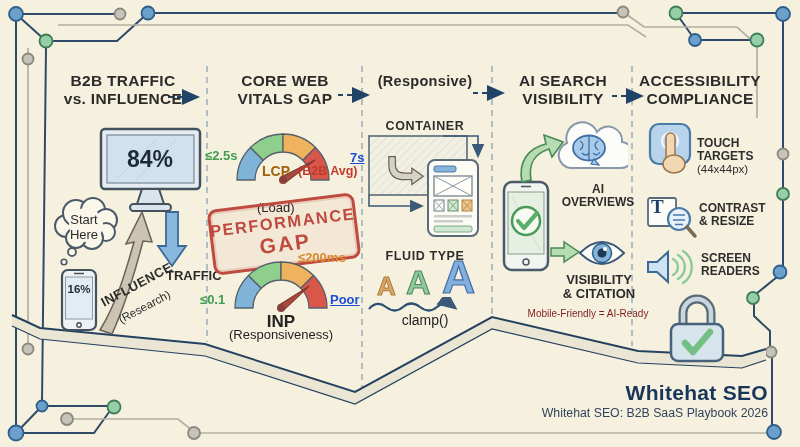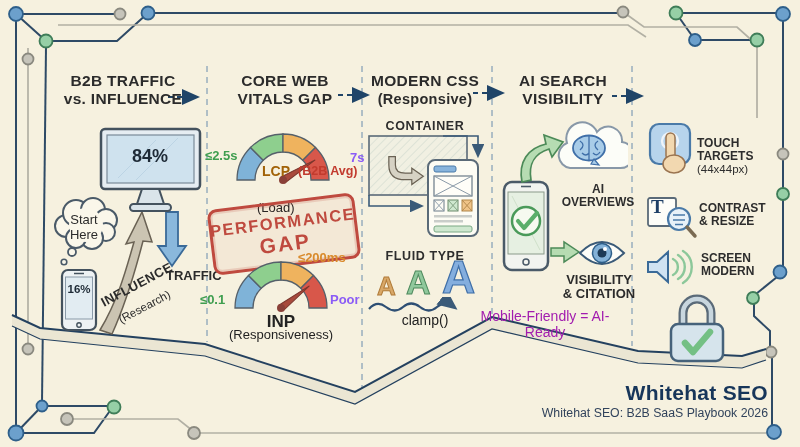--- a/index.html
+++ b/index.html
@@ -9,21 +9,21 @@
     font-family:"Liberation Sans","DejaVu Sans",sans-serif;
     color:#2b2b2b;
   }
   .abs{position:absolute;}
   .ctr{text-align:center;}
   .col-title{width:150px;text-align:center;font-weight:bold;font-size:15.5px;line-height:18px;color:#2b2b2b;letter-spacing:.3px;}
   .col-title .sub{font-size:14.5px;}
   .lbl{font-weight:bold;font-size:12.5px;letter-spacing:.6px;color:#2d2d2d;}
   .small-lbl{font-size:12px;font-weight:bold;color:#2d2d2d;line-height:13px;}
   .green-t{color:#3f9e4f;font-weight:bold;font-size:13px;}
-  .red-t{color:#8b5cf6;font-weight:bold;font-size:13px;}
+  .red-t{color:#1d4ed8;font-weight:bold;font-size:13px;text-decoration:underline;}
   .orange-t{color:#d98a2b;font-weight:bold;font-size:13px;}
   .stamp{
     width:142px;height:60px;border:3.5px solid #bf4a3f;border-radius:9px;
     transform:rotate(-7deg);background:rgba(191,74,63,.05);
     display:flex;flex-direction:column;align-items:center;justify-content:center;
     color:#bf4a3f;font-weight:800;
     box-shadow:inset 0 0 0 2px rgba(191,74,63,.18);
   }
   .stamp .l1{font-size:16.5px;letter-spacing:1.5px;}
   .stamp .l2{font-size:21px;letter-spacing:2px;}
@@ -132,37 +132,40 @@
 
   <div class="abs col-title" style="left:48px;top:72px;">
     <div>B2B TRAFFIC</div>
     <div>vs. INFLUENCE</div>
   </div>
   <div class="abs col-title" style="left:210px;top:72px;">
     <div>CORE WEB</div>
     <div>VITALS GAP</div>
   </div>
   <div class="abs col-title" style="left:350px;top:72px;">
-    <div>MODERN CSS</div>
     <div class="sub">(Responsive)</div>
   </div>
   <div class="abs col-title" style="left:488px;top:72px;">
     <div>AI SEARCH</div>
     <div>VISIBILITY</div>
+  </div>
+  <div class="abs col-title" style="left:625px;top:72px;">
+    <div>ACCESSIBILITY</div>
+    <div>COMPLIANCE</div>
   </div>
 
   <svg class="abs" style="left:98px;top:126px;" width="105" height="92" viewBox="0 0 105 92">
     <rect x="3" y="3" width="99" height="60" rx="4" fill="#e6edf2" stroke="#44525e" stroke-width="2.5"></rect>
     <rect x="9" y="9" width="87" height="48" fill="#cfe2ee" stroke="#7a8a98" stroke-width="1.2"></rect>
     <line x1="20" y1="52" x2="58" y2="14" stroke="#bcd4e4" stroke-width="1"></line>
     <line x1="38" y1="54" x2="80" y2="12" stroke="#bcd4e4" stroke-width="1"></line>
     <path d="M44,63 L61,63 L66,78 L39,78 Z" fill="#dae4ea" stroke="#44525e" stroke-width="2"></path>
     <rect x="32" y="78" width="41" height="7" rx="3.5" fill="#dae4ea" stroke="#44525e" stroke-width="2"></rect>
   </svg>
-  <div class="abs ctr" style="left:110px;top:146px;width:80px;font-size:18px;font-weight:bold;color:#1e2a36;">84%</div>
+  <div class="abs ctr" style="left:110px;top:146px;width:80px;font-size:23px;font-weight:bold;color:#1e2a36;">84%</div>
 
   <svg class="abs" style="left:48px;top:196px;" width="74" height="72" viewBox="0 0 74 72">
     <g fill="#faf7ea" stroke="#4a5a68" stroke-width="2">
       <circle cx="18" cy="30" r="11"></circle>
         <circle cx="28" cy="17" r="13"></circle>
         <circle cx="45" cy="14" r="12"></circle>
       <circle cx="58" cy="24" r="11"></circle>
         <circle cx="58" cy="36" r="9"></circle>
         <circle cx="44" cy="42" r="11"></circle>
       <circle cx="28" cy="42" r="10"></circle>
@@ -298,21 +301,21 @@
 
   <svg class="abs" style="left:577px;top:235px;" width="50" height="36" viewBox="0 0 50 36">
     <path d="M3,18 Q25,-4 47,18 Q25,40 3,18 Z" fill="#fdfdf8" stroke="#3a5a78" stroke-width="2"></path>
     <circle cx="25" cy="18" r="9.5" fill="#84b2d8" stroke="#2e5f8a" stroke-width="1.5"></circle>
     <circle cx="25" cy="18" r="4.5" fill="#1d3a56"></circle>
     <circle cx="28" cy="14" r="2" fill="#ffffff"></circle>
   </svg>
 
   <div class="abs ctr" style="left:554px;top:272px;width:90px;font-size:13px;font-weight:bold;">VISIBILITY</div>
   <div class="abs ctr" style="left:554px;top:286px;width:90px;font-size:13px;font-weight:bold;">&amp; CITATION</div>
-  <div class="abs ctr" style="left:477px;top:308px;width:136px;font-size:14px;color:#a21caf;">Mobile-Friendly = AI-Ready</div>
+  <div class="abs ctr" style="left:520px;top:308px;width:136px;font-size:10px;color:#7f1d1d;">Mobile-Friendly = AI-Ready</div>
 
   <svg class="abs" style="left:646px;top:120px;" width="52" height="58" viewBox="0 0 52 58">
     <rect x="4" y="4" width="40" height="40" rx="9" fill="#b7d4ec" stroke="#4a7aa8" stroke-width="2.2"></rect>
     <circle cx="24" cy="21" r="8" fill="none" stroke="#eef4fa" stroke-width="2.4"></circle>
     <g>
       <rect x="20" y="13" width="9" height="27" rx="4.5" fill="#f2d8b0" stroke="#9a7450" stroke-width="1.5"></rect>
       <ellipse cx="28" cy="44" rx="11" ry="9" fill="#f2d8b0" stroke="#9a7450" stroke-width="1.5"></ellipse>
     </g>
   </svg>
   <div class="abs small-lbl" style="left:697px;top:137px;width:70px;">TOUCH</div>
@@ -327,21 +330,21 @@
   </svg>
   <div class="abs" style="left:651px;top:196px;font-family:'Liberation Serif','DejaVu Serif',serif;font-size:19px;font-weight:bold;color:#1e3f66;">T</div>
   <div class="abs small-lbl" style="left:699px;top:202px;width:68px;">CONTRAST</div>
   <div class="abs small-lbl" style="left:699px;top:215px;width:68px;">&amp; RESIZE</div>
 
   <svg class="abs" style="left:645px;top:248px;" width="54" height="38" viewBox="0 0 54 38">
     <path d="M3,14 h9 l11,-10 v30 l-11,-10 h-9 z" fill="#cfe2f2" stroke="#3a6a98" stroke-width="2"></path>
     <path d="M28,11 a9,9 0 0 1 0,16 M33,7 a14,14 0 0 1 0,24 M38,3 a19,19 0 0 1 0,32" fill="none" stroke="#8cc89a" stroke-width="2.4" stroke-linecap="round"></path>
   </svg>
   <div class="abs small-lbl" style="left:701px;top:252px;width:66px;">SCREEN</div>
-  <div class="abs small-lbl" style="left:701px;top:265px;width:66px;">MODERN</div>
+  <div class="abs small-lbl" style="left:701px;top:265px;width:66px;">READERS</div>
 
   <svg class="abs" style="left:666px;top:286px;" width="62" height="78" viewBox="0 0 62 78">
     <path d="M17,38 V27 a14,14 0 0 1 28,0 v11" fill="none" stroke="#5a6a78" stroke-width="9" stroke-linecap="round"></path>
     <path d="M17,38 V27 a14,14 0 0 1 28,0 v11" fill="none" stroke="#c8d6de" stroke-width="4.5" stroke-linecap="round"></path>
     <rect x="5" y="38" width="52" height="37" rx="7" fill="#d6e4ec" stroke="#46627a" stroke-width="2.5"></rect>
     <path d="M19,57 l8,9 17,-20" fill="none" stroke="#74c084" stroke-width="6.5" stroke-linecap="round" stroke-linejoin="round"></path>
   </svg>
 
   <div class="abs footer-brand" style="left:558px;top:381px;">Whitehat SEO</div>
   <div class="abs footer-sub" style="left:518px;top:406px;">Whitehat SEO: B2B SaaS Playbook 2026</div>

